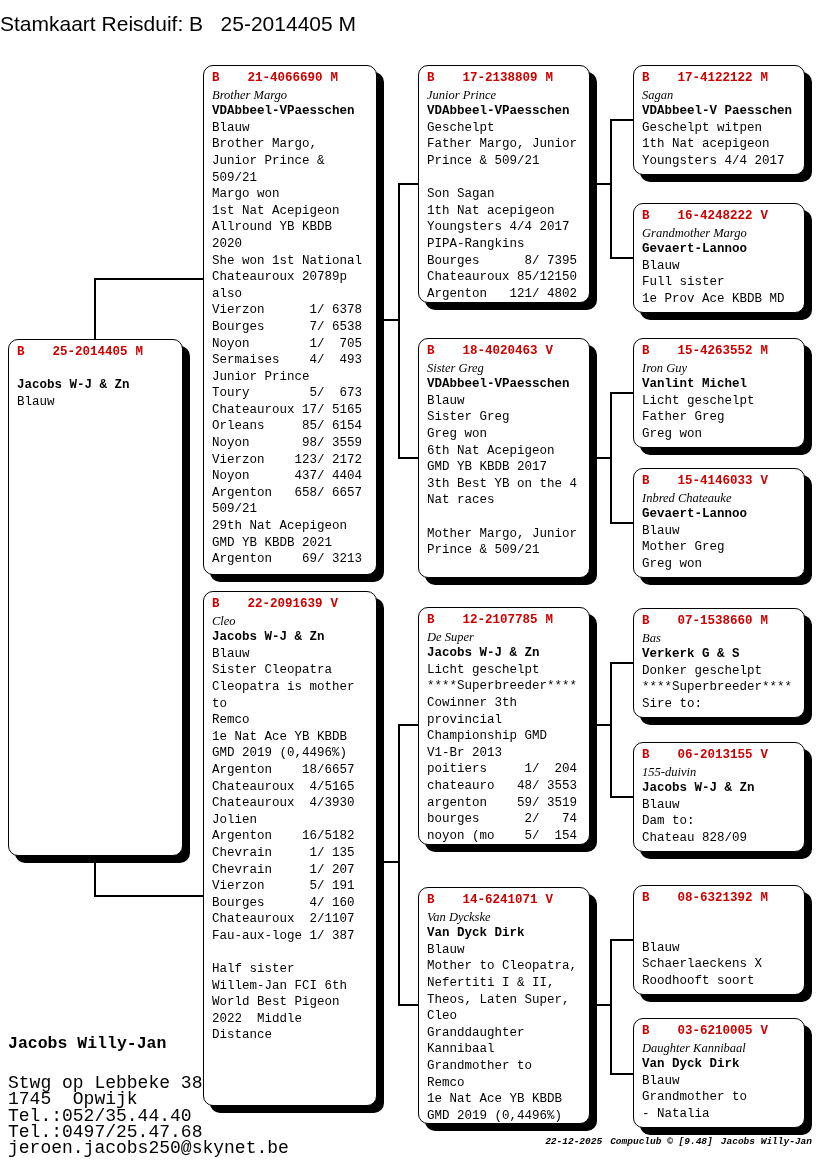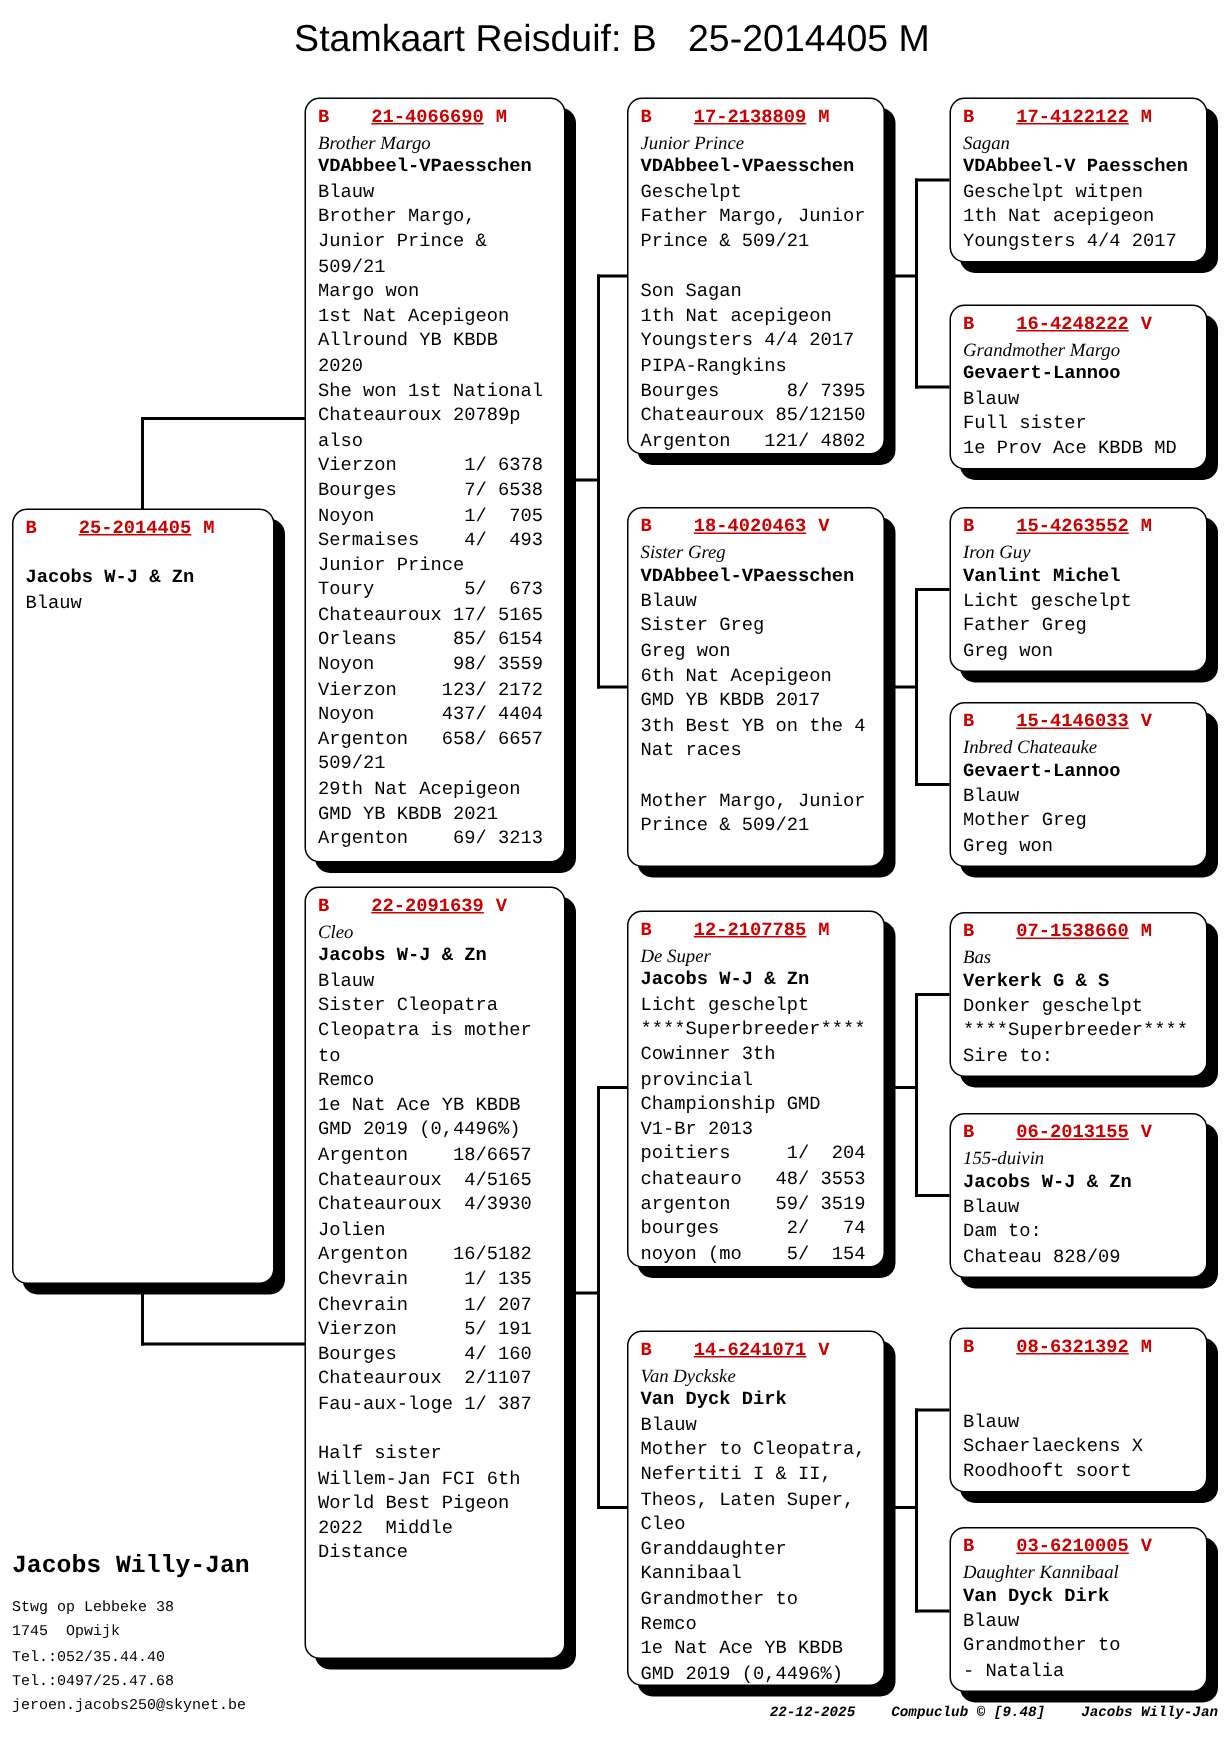--- a/index.html
+++ b/index.html
@@ -2,42 +2,42 @@
 <html style="--accent-red: #cc0000;"><head>
 <meta charset="utf-8">
 <style>
   html,body { margin:0; padding:0; background:#fff; }
   .page {
     position:relative; width:816px; height:1172px; background:#fff;
     font-family:"Liberation Mono","DejaVu Sans Mono",monospace;
     color:#000; overflow:hidden;
   }
   .page-title {
-    position:absolute; left:0; right:0; top:12px; text-align:center;
+    position:absolute; left:0; right:0; top:12px; text-align:left;
     font-family:"Liberation Sans","DejaVu Sans",sans-serif;
-    font-size:25px; white-space:pre; color:#000;
+    font-size:21px; white-space:pre; color:#000;
   }
   .pbox {
     position:absolute; background:#fff; border:1.5px solid #000;
     border-radius:10px; box-shadow:7px 7px 0 #000;
     padding:4px 6px 4px 8px; font-size:12.5px; line-height:16.6px;
     overflow:hidden; box-sizing:border-box;
   }
   .box-header { color:var(--accent-red,#cc0000); font-weight:bold; white-space:pre; }
-  .box-header .ring { margin-left:28px;text-decoration:underline; }
+  .box-header .ring { margin-left:28px; }
   .box-header .sex  { margin-left:8px; }
   .box-name   { font-style:italic; min-height:16.6px; white-space:pre;font-family:Liberation Serif, serif; }
   .box-strain { font-weight:bold;  min-height:16.6px; white-space:pre; }
   .box-details{ white-space:pre; }
   .hline, .vline { position:absolute; background:#000; }
   .owner-block { position:absolute; left:8px; top:1033px; }
   .owner-name  { font-weight:bold; font-size:16.5px; line-height:22px; }
-  .owner-address { font-size:10px; line-height:16.3px; white-space:pre; margin-top:10px; }
+  .owner-address { font-size:18px; line-height:16.3px; white-space:pre; margin-top:20px; }
   .footer {
-    position:absolute; right:4px; top:1136px; display:flex; gap:24px;
+    position:absolute; right:4px; top:1136px; display:flex; gap:8px;
     font-size:9.5px; font-weight:bold; font-style:italic; white-space:pre;
   }
 </style>
 </head>
 <body>
 
 <div class="page">
 
   <div class="page-title">Stamkaart Reisduif: B   25-2014405 M</div>
 

